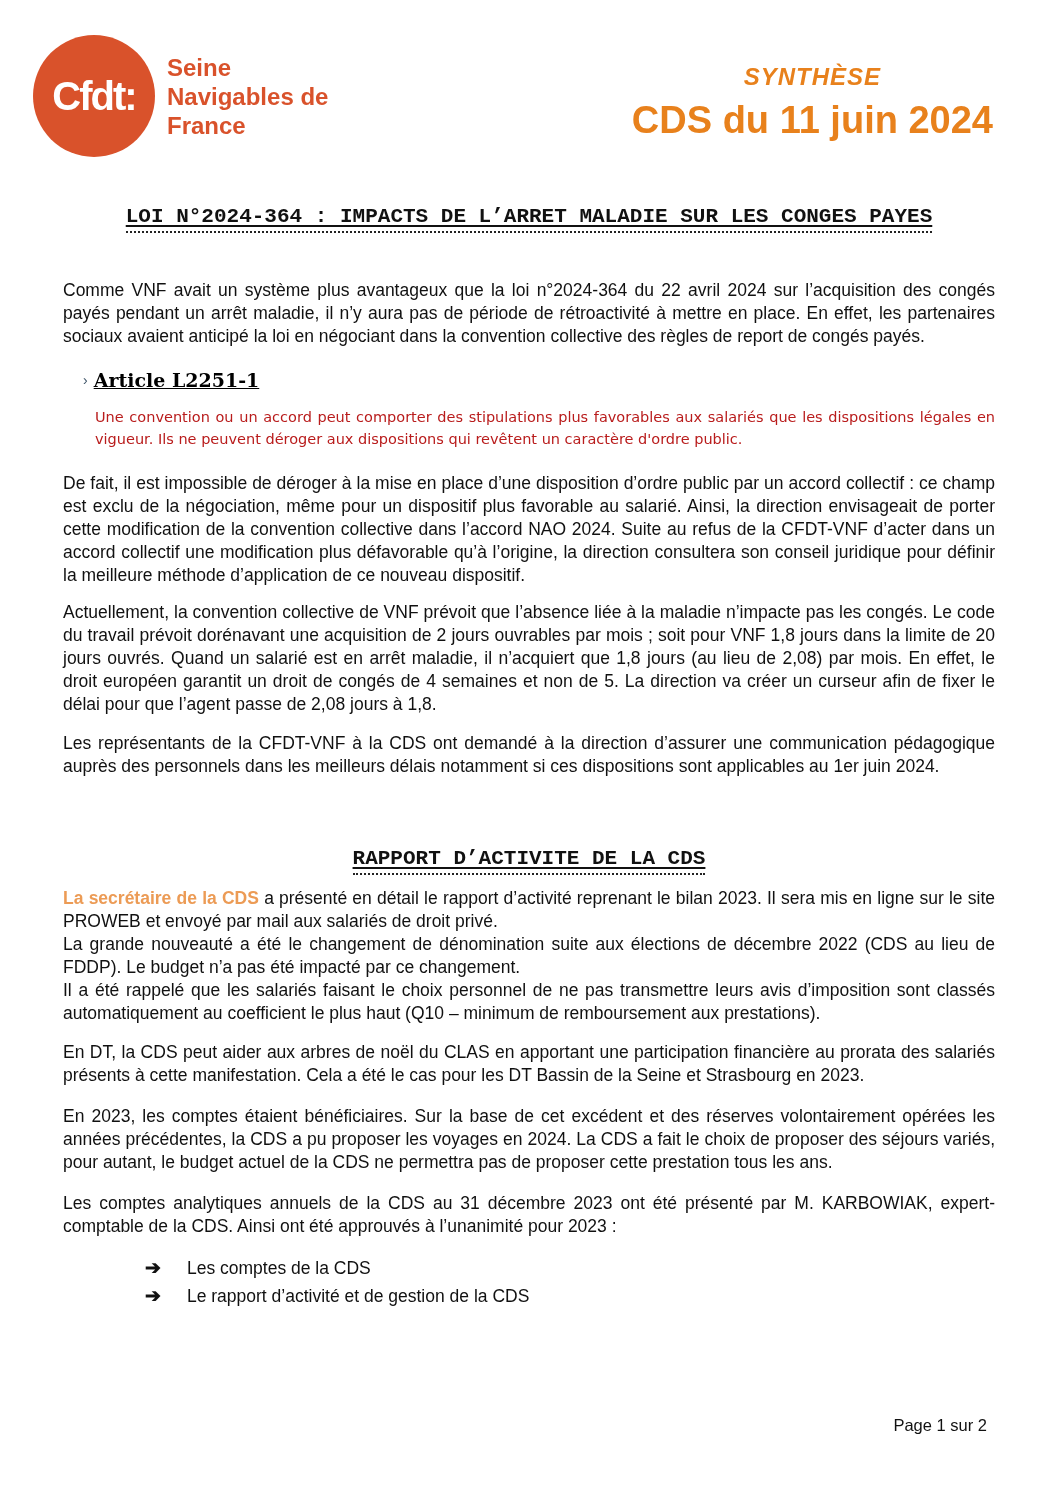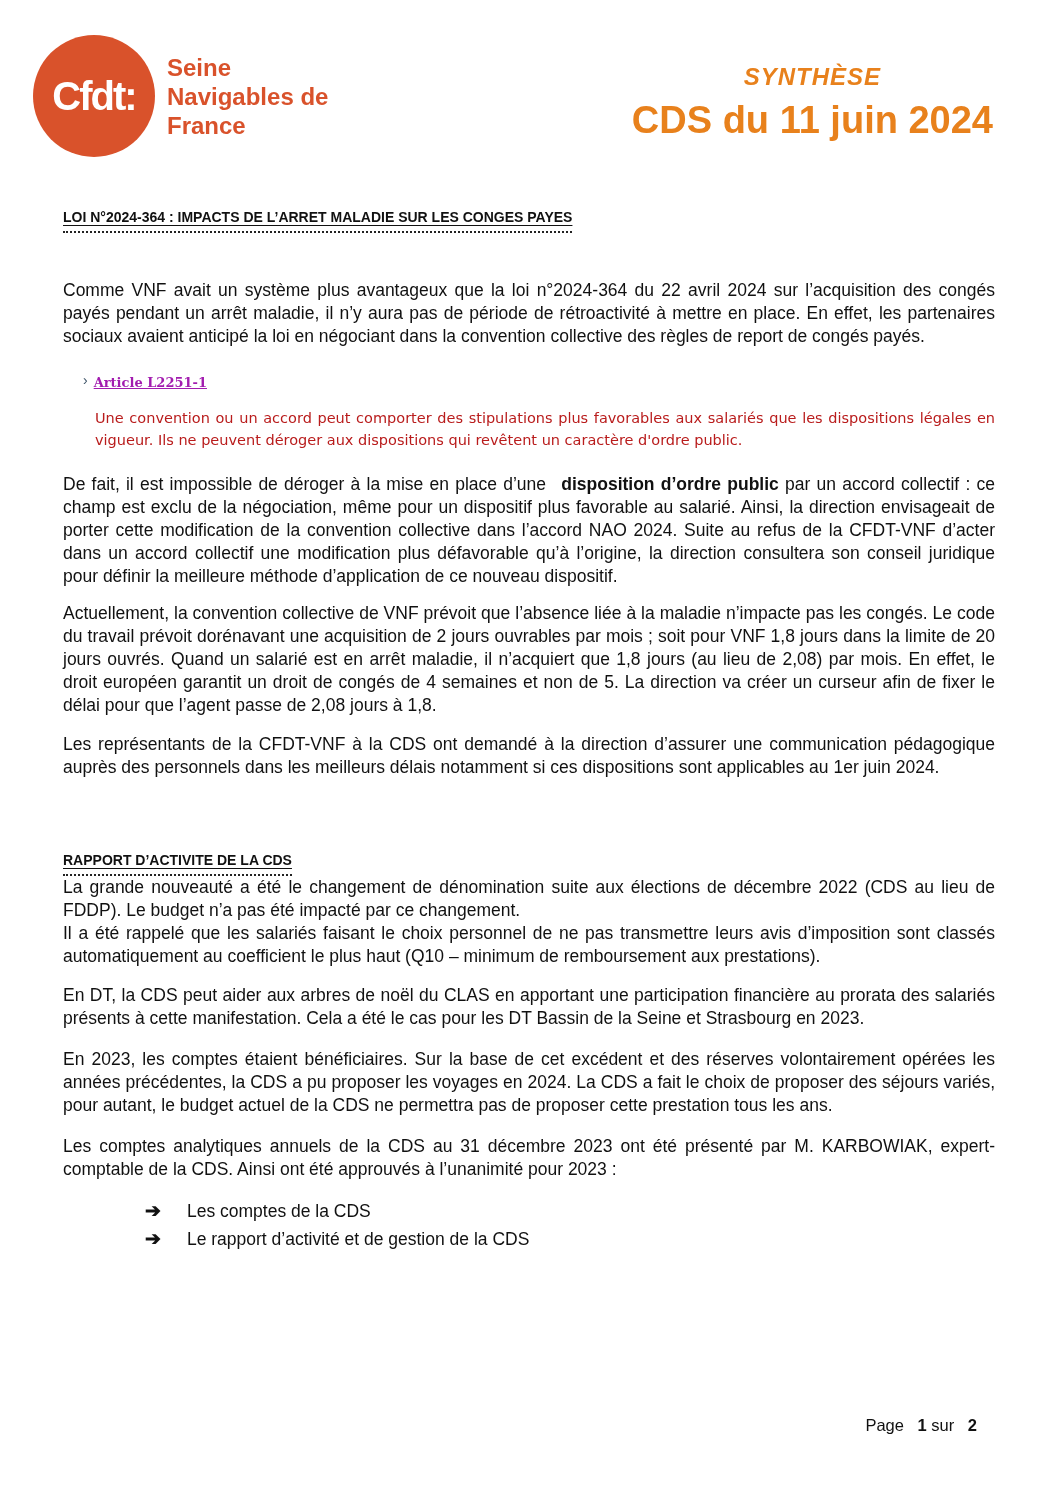--- a/index.html
+++ b/index.html
@@ -39,21 +39,21 @@
   }
   .doc-title { color: #e8811c; font-weight: 700; font-size: 38px; letter-spacing: 0px; }
 
   
   .body-text {
     font-size: 17.5px; line-height: 23px; text-align: justify; margin: 0;
   }
   .intro { margin-top: 54px; text-align: left; }
 
   .section-heading {
-    text-align: left; font-size: 14px; font-weight: 700; margin: 0; line-height: 26px;
+    text-align: center; font-size: 21px; font-weight: 700; margin: 0; line-height: 26px; font-family: Liberation Mono, monospace;
   }
   .h-underline {
     display: inline-block;
     text-decoration: underline;
     text-underline-offset: 3px;
     border-bottom: 2px dotted #222222;
     padding-bottom: 1px;
   }
   .mt-h1 { margin-top: 36px; }
   .mt-h2 { margin-top: 68px; }
@@ -68,41 +68,41 @@
   .mt-p3 { margin-top: 14px; }
   .mt-s2p1 { margin-top: 12px; }
   .tight { margin-top: 0; }
   .mt-s2p5 { margin-top: 18px; }
   .mt-s2p6 { margin-top: 18px; }
 
   
   .article-link-row { margin: 20px 0 0 20px; font-size: 17px; line-height: 24px; }
   .chev { color: #3e5468; font-size: 14px; margin-right: 6px; vertical-align: 2px; }
   .article-link {
-    color: #a21caf; font-weight: 700; text-decoration: underline;
-    font-family: "DejaVu Serif", serif; font-size: 13px;
+    color: #000000; font-weight: 700; text-decoration: underline;
+    font-family: "DejaVu Serif", serif; font-size: 19px;
   }
   .article-quote {
     margin: 12px 0 0 32px;
     font-size: 14.5px; line-height: 22px; color: #b91c1c;
     text-align: justify;
     font-family: "DejaVu Sans", sans-serif;
   }
 
   .highlight-orange { color: #ec9b55; font-weight: 700; }
-  strong { font-weight: 700; margin-left: 9px; }
+  strong { font-weight: 400; }
 
   
   .arrow-list { list-style: none; margin: 16px 0 0 0; padding: 0 0 0 82px; }
   .arrow-list li { font-size: 17.5px; line-height: 27px; display: flex; align-items: baseline; }
   .arrow-icon { font-weight: 700; font-size: 19px; margin-right: 26px; color: #111; }
 
   
   .footer {
-    position: absolute; top: 1416px; right: 81px;
+    position: absolute; top: 1416px; right: 71px;
     font-size: 16.5px; color: #111;
   }
 </style>
 </head>
 <body>
 
 <div class="page">
 
   <header class="header">
     <div class="logo-block">
@@ -134,20 +134,21 @@
 
   <p class="body-text mt-p2"><span>De fait, il est impossible de déroger à la mise en place d’une </span><strong>disposition d’ordre public</strong><span> par un accord collectif : ce champ est exclu de la négociation, même pour un dispositif plus favorable au salarié. Ainsi, la direction envisageait de porter cette modification de la convention collective dans l’accord NAO 2024. Suite au refus de la CFDT-VNF d’acter dans un accord collectif une modification plus défavorable qu’à l’origine, la direction consultera son conseil juridique pour définir la meilleure méthode d’application de ce nouveau dispositif.</span></p>
 
   <p class="body-text mt-p3">Actuellement, la convention collective de VNF prévoit que l’absence liée à la maladie n’impacte pas les congés. Le code du travail prévoit dorénavant une acquisition de 2 jours ouvrables par mois ; soit pour VNF 1,8 jours dans la limite de 20 jours ouvrés. Quand un salarié est en arrêt maladie, il n’acquiert que 1,8 jours (au lieu de 2,08) par mois. En effet, le droit européen garantit un droit de congés de 4 semaines et non de 5. La direction va créer un curseur afin de fixer le délai pour que l’agent passe de 2,08 jours à 1,8.</p>
 
   <p class="body-text mt-std">Les représentants de la CFDT-VNF à la CDS ont demandé à la direction d’assurer une communication pédagogique auprès des personnels dans les meilleurs délais notamment si ces dispositions sont applicables au 1er juin 2024.</p>
 
   <h2 class="section-heading mt-h2"><span class="h-underline">RAPPORT D’ACTIVITE DE LA CDS</span></h2>
 
 
+  <p class="body-text mt-s2p1"><span class="highlight-orange">La secrétaire de la CDS</span><span> a présenté en détail le rapport d’activité reprenant le bilan 2023. Il sera mis en ligne sur le site PROWEB et envoyé par mail aux salariés de droit privé.</span></p>
 
   <p class="body-text tight">La grande nouveauté a été le changement de dénomination suite aux élections de décembre 2022 (CDS au lieu de FDDP). Le budget n’a pas été impacté par ce changement.</p>
 
   <p class="body-text tight">Il a été rappelé que les salariés faisant le choix personnel de ne pas transmettre leurs avis d’imposition sont classés automatiquement au coefficient le plus haut (Q10 – minimum de remboursement aux prestations).</p>
 
   <p class="body-text mt-std">En DT, la CDS peut aider aux arbres de noël du CLAS en apportant une participation financière au prorata des salariés présents à cette manifestation. Cela a été le cas pour les DT Bassin de la Seine et Strasbourg en 2023.</p>
 
   <p class="body-text mt-s2p5">En 2023, les comptes étaient bénéficiaires. Sur la base de cet excédent et des réserves volontairement opérées les années précédentes, la CDS a pu proposer les voyages en 2024. La CDS a fait le choix de proposer des séjours variés, pour autant, le budget actuel de la CDS ne permettra pas de proposer cette prestation tous les ans.</p>
 
   <p class="body-text mt-s2p6">Les comptes analytiques annuels de la CDS au 31 décembre 2023 ont été présenté par M. KARBOWIAK, expert-comptable de la CDS. Ainsi ont été approuvés à l’unanimité pour 2023 :</p>

